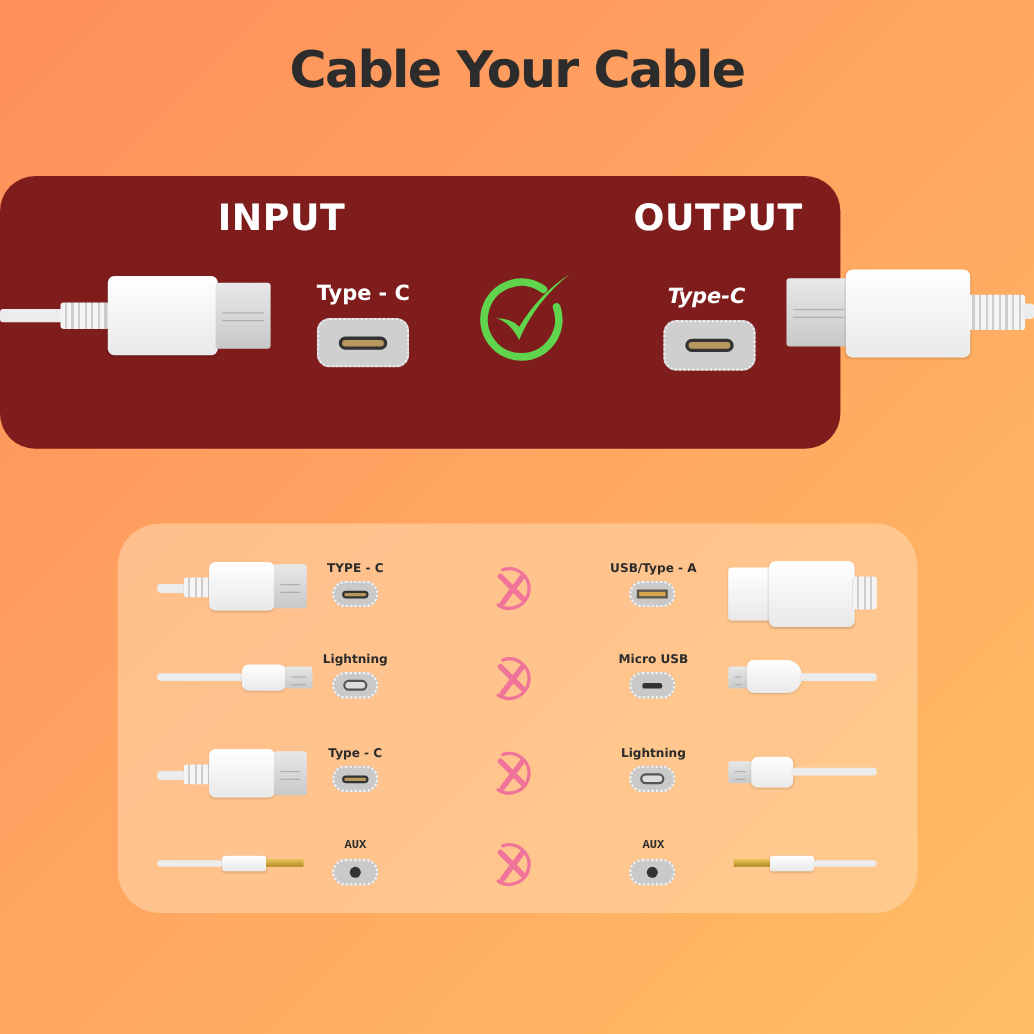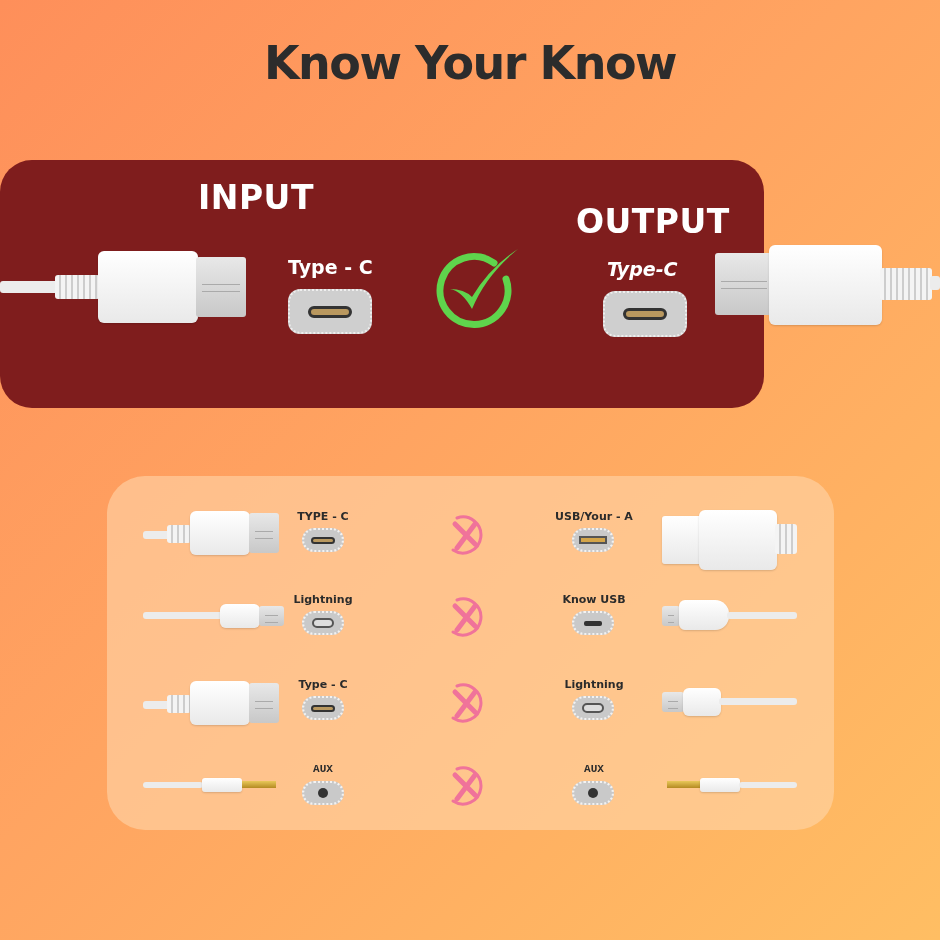--- a/index.html
+++ b/index.html
@@ -55,25 +55,25 @@
   .s-l { width: 22px; height: 10px; border-radius: 5px; border: 2px solid #555; background: #ddd; }
   .s-a { width: 28px; height: 8px; background: #d4a54a; border: 2px solid #555; }
   .s-m { width: 18px; height: 5px; background: #333; border-radius: 2px; }
   .s-aux { width: 10px; height: 10px; border-radius: 50%; background: #333; }
   .xicon { position: absolute; width: 44px; height: 44px; }
   .jack-tip { position: absolute; background: linear-gradient(180deg,#e9c85a,#b48a22); }
 </style>
 </head>
 <body>
 
-<div class="title">Know Your Know</div>
+<div class="title">Cable Your Cable</div>
 
 <div class="top-panel">
   <div class="col-head" style="left:198px;">INPUT</div>
-  <div class="col-head" style="left:576px;margin-top:24px;">OUTPUT</div>
+  <div class="col-head" style="left:576px;">OUTPUT</div>
 
   <div>
     <div class="cable-wire" style="left:0;top:121px;width:60px;height:12px;"></div>
     <div class="boot" style="left:55px;top:115px;width:45px;height:24px;"></div>
     <div class="shell" style="left:98px;top:91px;width:100px;height:72px;"></div>
     <div class="tip" style="left:196px;top:97px;width:50px;height:60px;"></div>
   </div>
   <div class="plabel" style="left:288px;top:96px;">Type - C</div>
   <div class="port" style="left:288px;top:129px;width:84px;height:45px;">
       <div class="slot-c"></div>
@@ -107,21 +107,21 @@
       <div class="tip" style="left:142px;top:15px;width:30px;height:40px;"></div>
     </div>
     <div class="slabel" style="left:161px;top:12px;">TYPE - C</div>
     <div class="sport" style="left:195px;top:30px;">
         <div class="s-c"></div>
       </div>
     <svg class="xicon" style="left:336px;top:14px;" viewBox="0 0 44 44">
       <path d="M14 6 A18 18 0 1 1 10 38" fill="none" stroke="#f0739a" stroke-width="3" stroke-linecap="round"></path>
       <path d="M12 12 L32 32 M32 12 L14 36" stroke="#f0739a" stroke-width="5" stroke-linecap="round"></path>
     </svg>
-    <div class="slabel" style="left:432px;top:12px;">USB/Your - A</div>
+    <div class="slabel" style="left:432px;top:12px;">USB/Type - A</div>
     <div class="sport" style="left:465px;top:30px;">
         <div class="s-a"></div>
       </div>
     <div>
       <div class="shell" style="left:555px;top:18px;width:40px;height:48px;border-radius:3px;"></div>
       <div class="shell" style="left:592px;top:12px;width:78px;height:60px;"></div>
       <div class="boot" style="left:668px;top:26px;width:22px;height:30px;"></div>
     </div>
   </div>
 
@@ -132,21 +132,21 @@
       <div class="tip" style="left:152px;top:22px;width:25px;height:20px;"></div>
     </div>
     <div class="slabel" style="left:161px;top:9px;">Lightning</div>
     <div class="sport" style="left:195px;top:27px;">
         <div class="s-l"></div>
       </div>
     <svg class="xicon" style="left:336px;top:10px;" viewBox="0 0 44 44">
       <path d="M14 6 A18 18 0 1 1 10 38" fill="none" stroke="#f0739a" stroke-width="3" stroke-linecap="round"></path>
       <path d="M12 12 L32 32 M32 12 L14 36" stroke="#f0739a" stroke-width="5" stroke-linecap="round"></path>
     </svg>
-    <div class="slabel" style="left:432px;top:9px;">Know USB</div>
+    <div class="slabel" style="left:432px;top:9px;">Micro USB</div>
     <div class="sport" style="left:465px;top:27px;">
         <div class="s-m"></div>
       </div>
     <div>
       <div class="tip" style="left:555px;top:22px;width:18px;height:20px;"></div>
       <div class="shell" style="left:572px;top:16px;width:50px;height:30px;border-radius:6px 14px 14px 6px;"></div>
       <div class="cable-wire" style="left:620px;top:28px;width:70px;height:7px;"></div>
     </div>
   </div>
 

